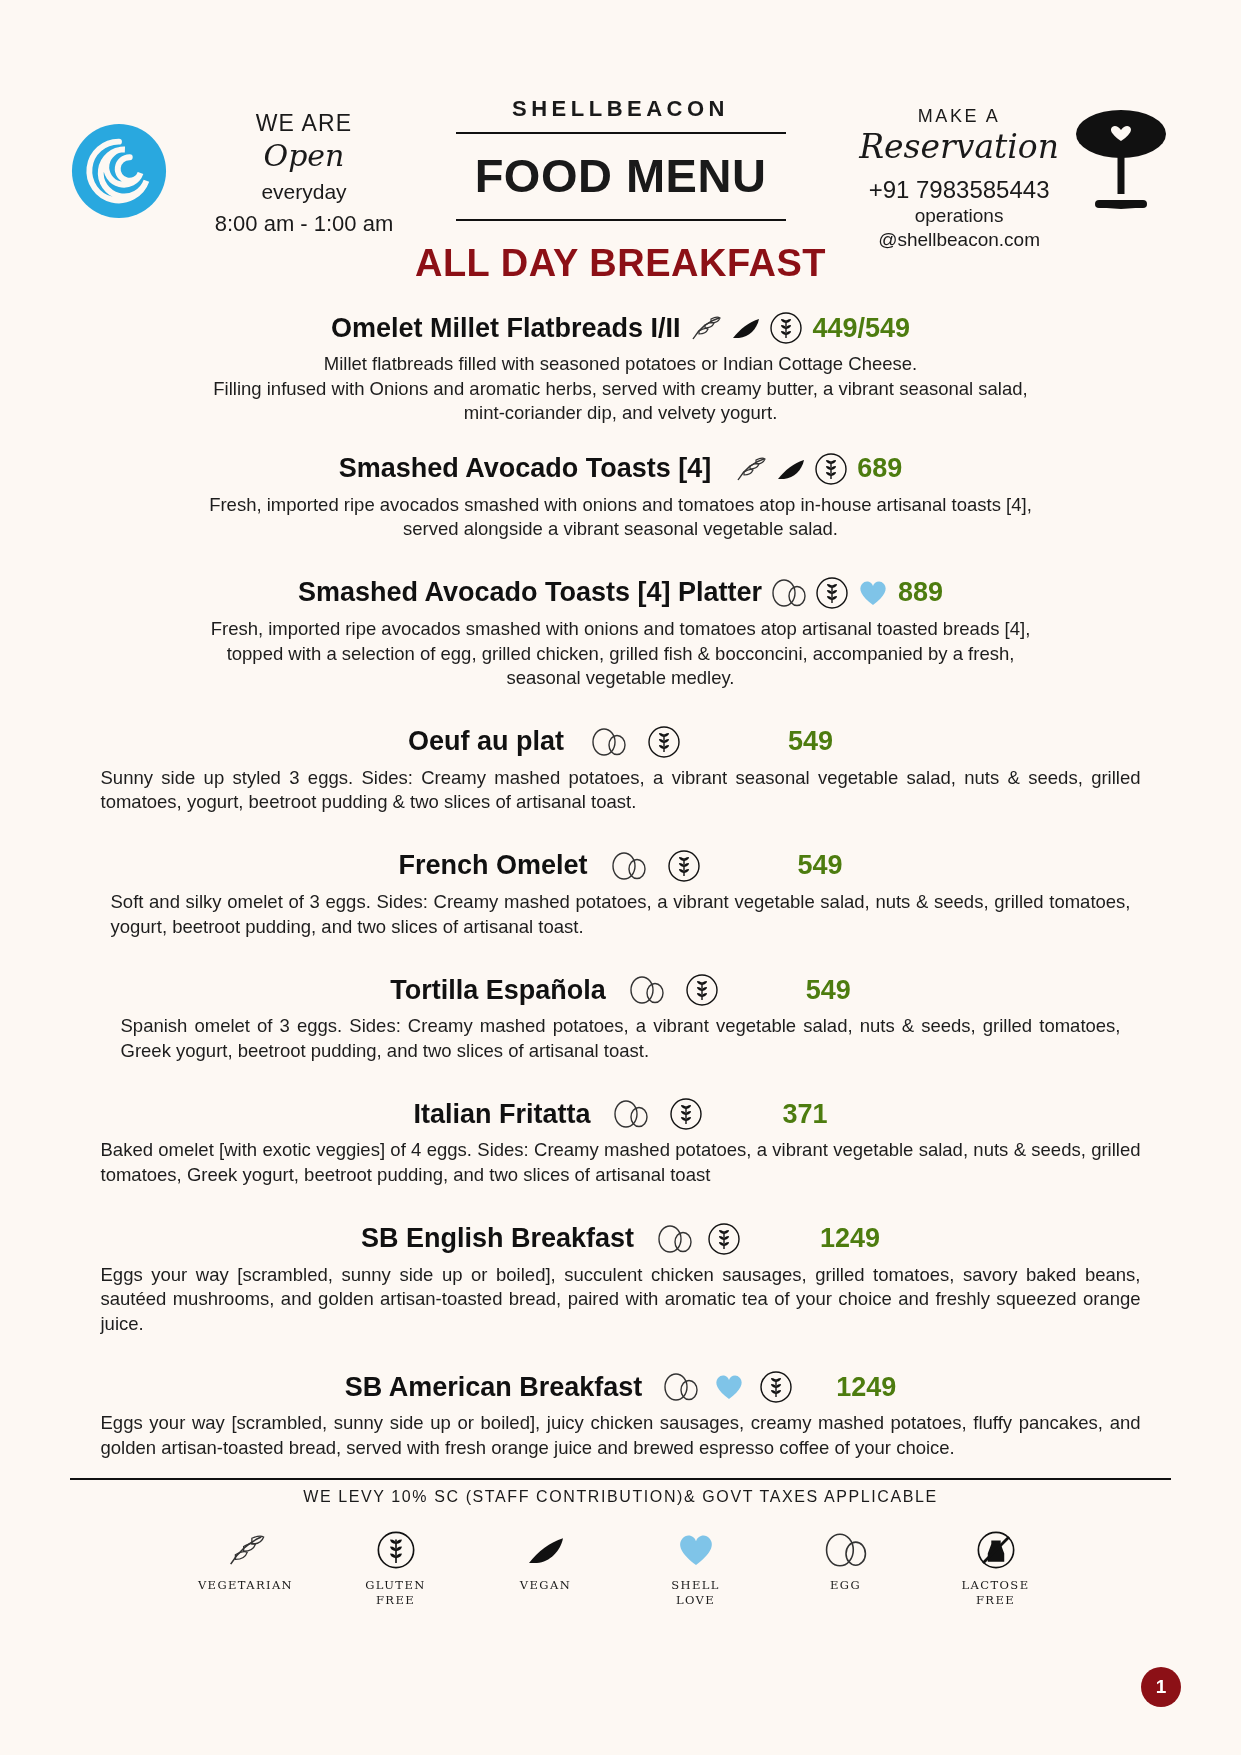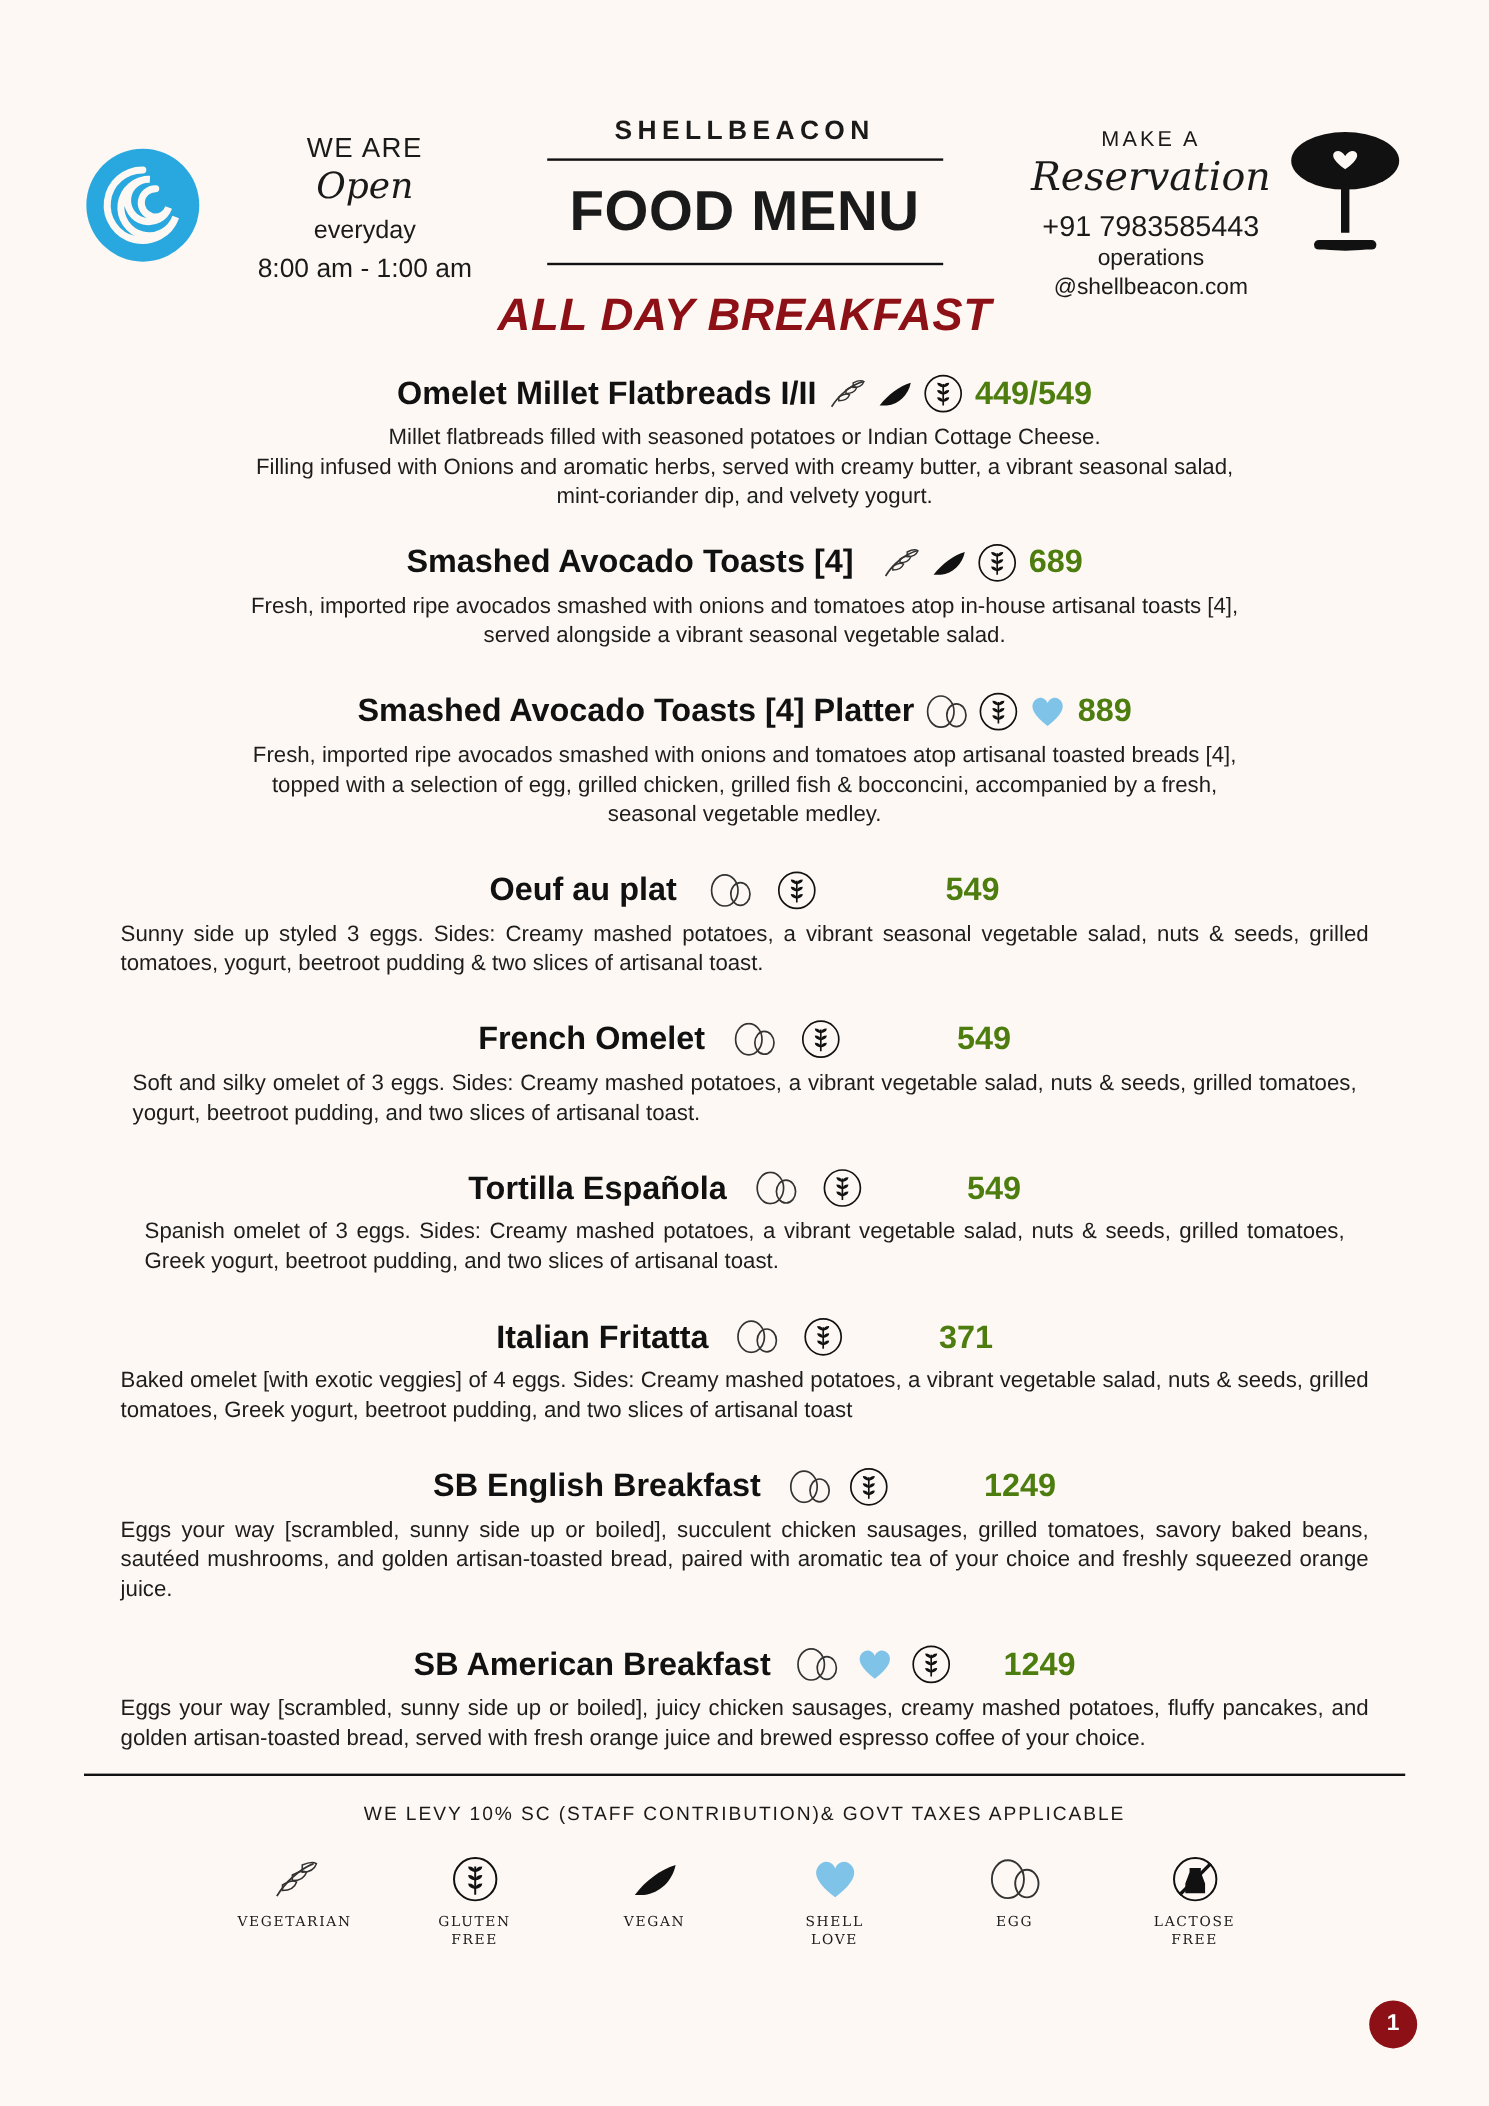--- a/index.html
+++ b/index.html
@@ -134,21 +134,20 @@
 
   
   .section-title {
     text-align: center;
     color: #8c1016;
     font-size: 38px;
     font-weight: 700;
     letter-spacing: 0.5px;
     margin-top: 42px;
     margin-bottom: 26px;
-    font-style: italic;
   }
 
   
   .item {
     margin-bottom: 4px;
   }
   .item-head {
     display: flex;
     align-items: center;
     justify-content: center;
@@ -197,21 +196,21 @@
   
   .footer-rule {
     border-top: 2px solid #111;
     margin-top: 18px;
   }
   .footer-note {
     text-align: center;
     font-size: 16px;
     letter-spacing: 1.6px;
     font-weight: 500;
-    padding: 24px 0 8px;
+    padding: 8px 0 8px;
   }
   .legend {
     display: flex;
     justify-content: center;
     gap: 54px;
     padding-top: 14px;
   }
   .legend-item {
     width: 96px;
     text-align: center;

